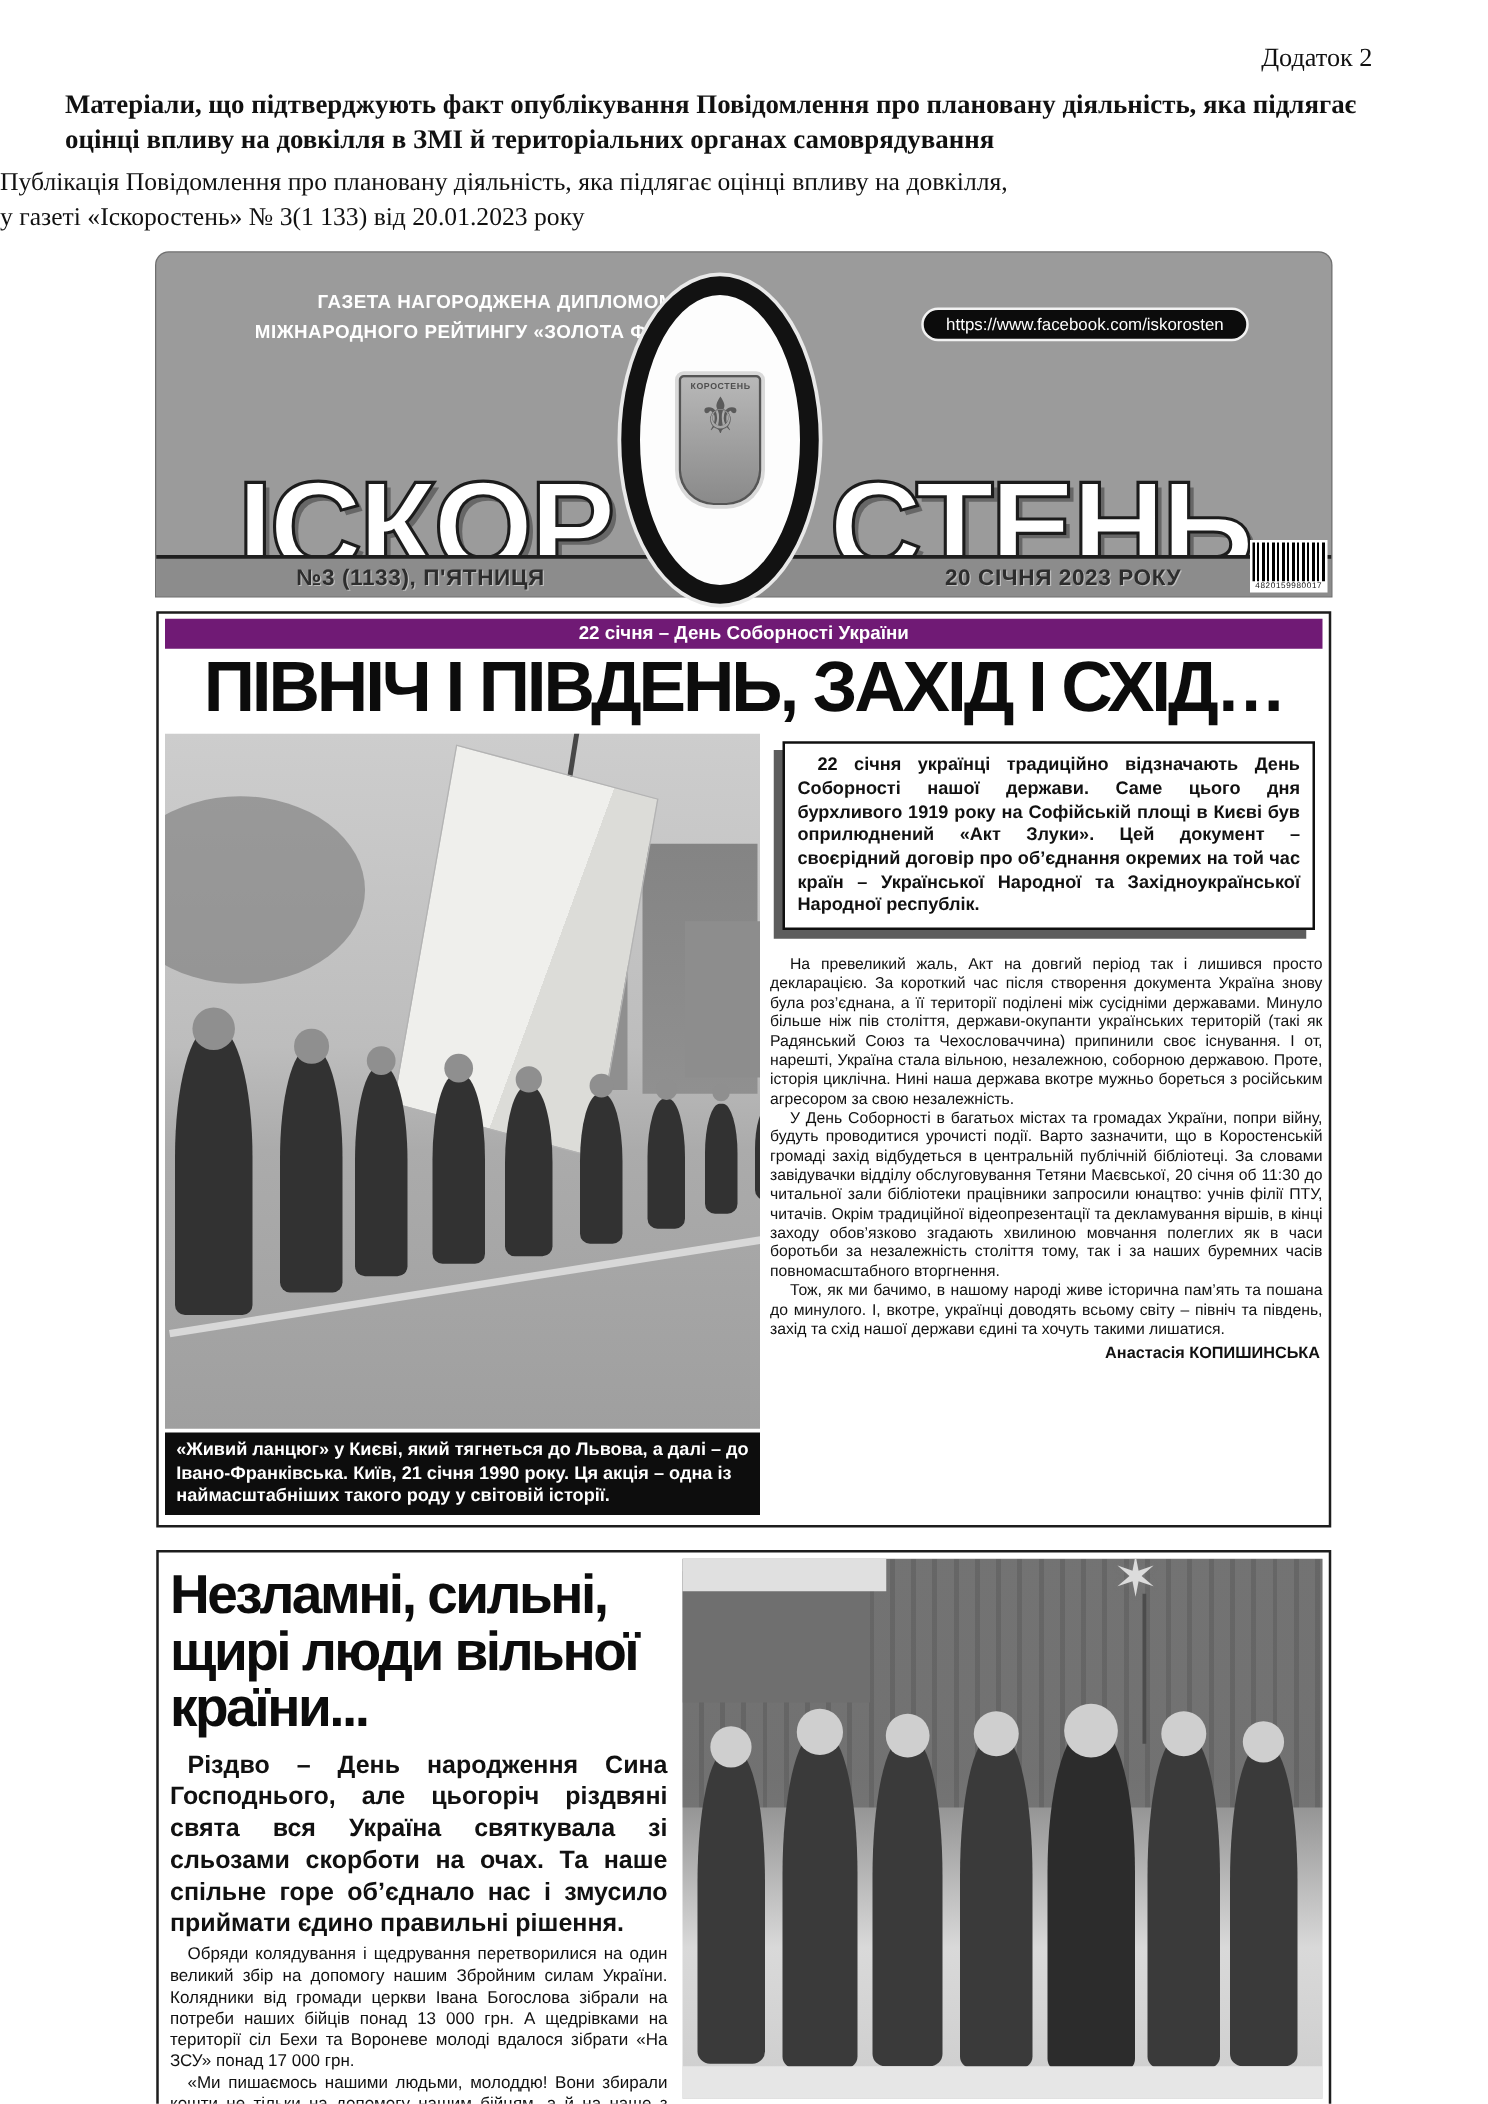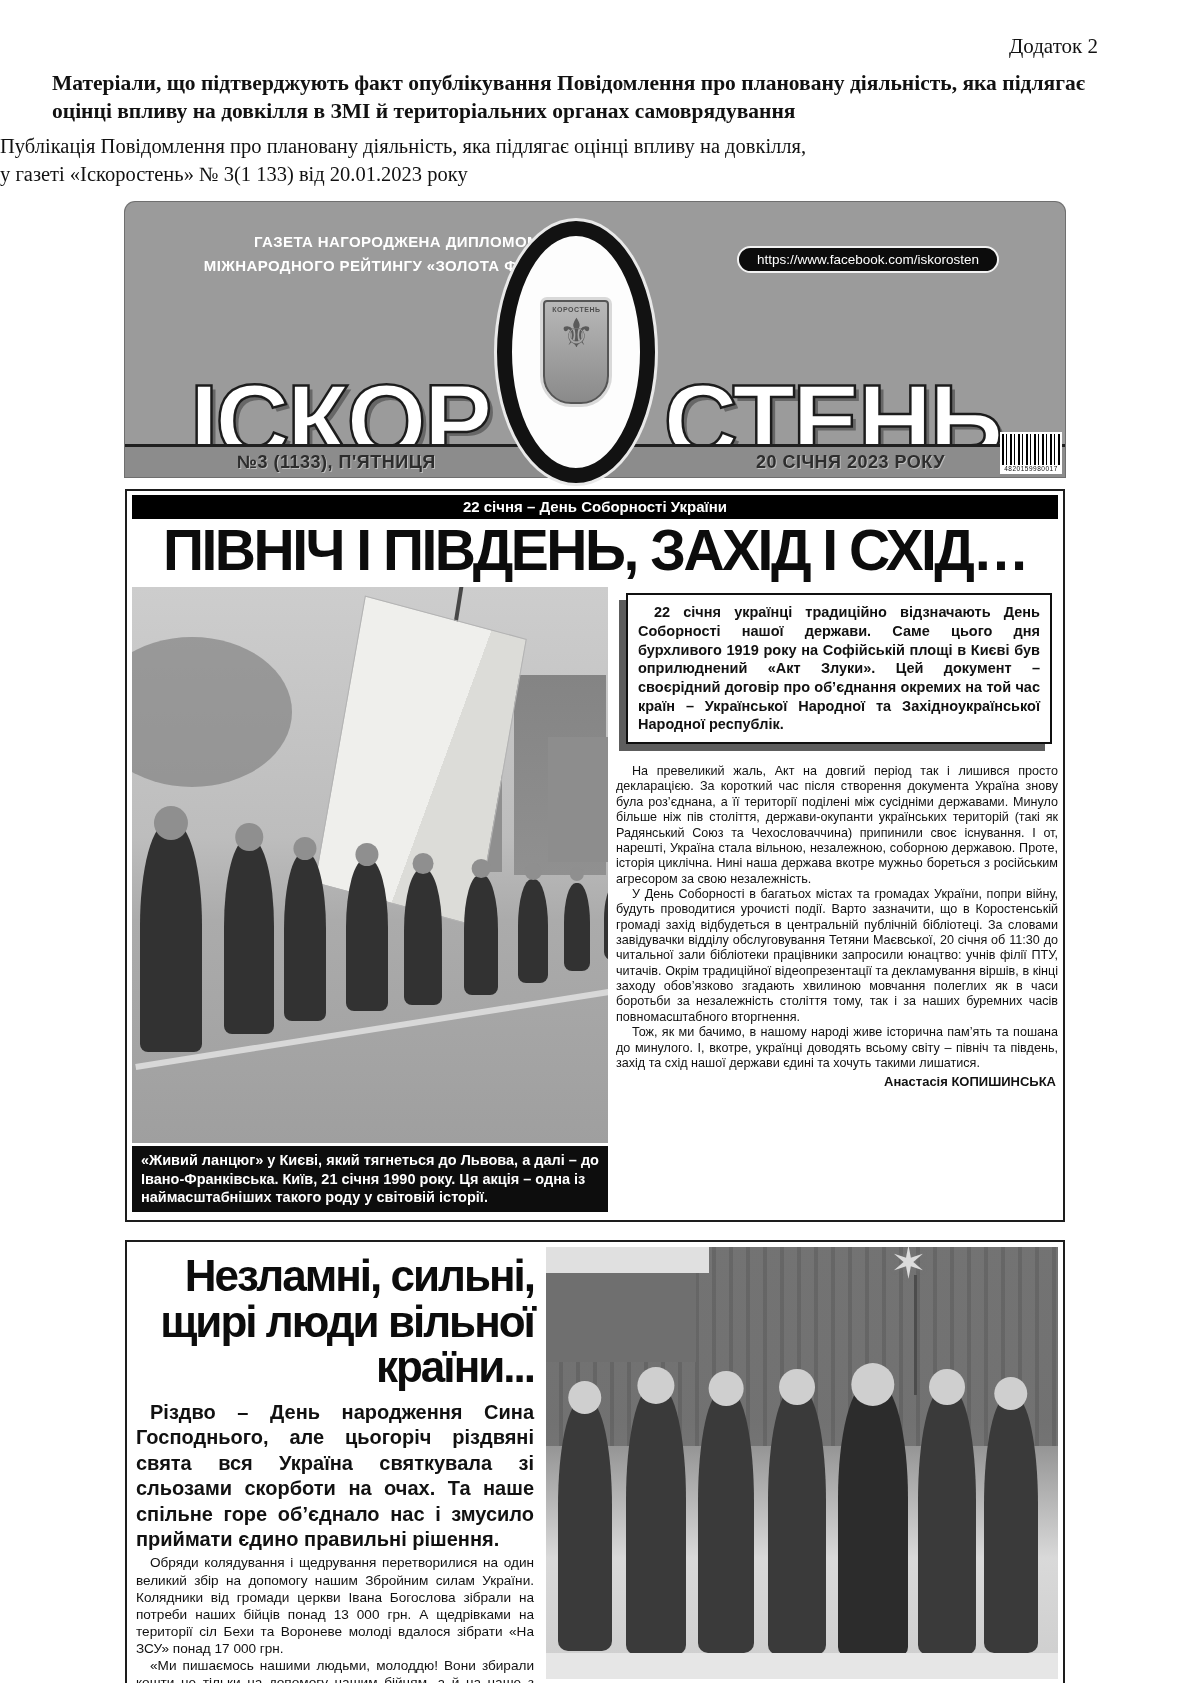--- a/index.html
+++ b/index.html
@@ -21,38 +21,38 @@
   .shield{width:62px;height:96px;background:linear-gradient(#b8b8b8,#8a8a8a);border:2px solid #555;border-radius:4px 4px 28px 28px;position:relative;display:flex;flex-direction:column;align-items:center;padding-top:4px;box-shadow:0 0 0 3px #d9d9d9;}
   .shield-town{font-size:7px;font-weight:bold;color:#4e4e4e;letter-spacing:.5px;}
   .shield-glyph{font-size:40px;line-height:1;color:#5a5a5a;}
   .mast-strip{position:absolute;left:0;right:0;bottom:0;height:33px;background:#8c8c8c;border-top:3px solid #1f1f1f;display:flex;align-items:center;justify-content:space-between;padding:0 120px 0 112px;box-sizing:border-box;font-weight:bold;font-size:18px;color:#2d2d2d;text-shadow:1px 1px 0 #bdbdbd;letter-spacing:.5px;z-index:2;}
   .barcode{position:absolute;right:3px;bottom:3px;width:62px;height:42px;background:#fff;z-index:4;display:flex;flex-direction:column;padding:2px;box-sizing:border-box;}
   .barcode-bars{flex:1;background:repeating-linear-gradient(90deg,#000 0 2px,#fff 2px 4px,#000 4px 5px,#fff 5px 8px);}
   .barcode-num{font-size:6.5px;text-align:center;letter-spacing:.5px;}
 
   
   .article1{border:2px solid #1d1d1d;margin-top:12px;padding:4px 5px 8px;}
-  .kicker{background:#000000;color:#fff;text-align:center;font-weight:bold;font-size:15px;padding:3px 0 4px;}
+  .kicker{background:#701a75;color:#fff;text-align:center;font-weight:bold;font-size:15px;padding:3px 0 4px;}
   .headline1{margin:2px 0 6px;text-align:center;font-weight:bold;font-size:57px;letter-spacing:-2.5px;line-height:1.05;color:#0c0c0c;white-space:nowrap;}
   .a1-body{display:flex;gap:8px;}
   .a1-left{width:476px;flex:none;}
   .photo1{position:relative;height:556px;overflow:hidden;background:linear-gradient(#cdcdcd 0%,#bdbdbd 45%,#ababab 60%,#9f9f9f 100%);}
   .ph-abs{position:absolute;}
   .fig{position:absolute;background:#323232;border-radius:45% 45% 8px 8px;}
   .fig::before{content:"";position:absolute;top:-16px;left:50%;transform:translateX(-50%);width:55%;padding-top:55%;border-radius:50%;background:#8f8f8f;}
   .caption{margin-top:3px;background:#0d0d0d;color:#fff;font-weight:bold;font-size:14.5px;line-height:1.28;padding:5px 9px;text-align:left;}
   .a1-right{flex:1;display:flex;flex-direction:column;}
   .leadbox{border:2.5px solid #101010;box-shadow:-7px 7px 0 #5d5d5d;margin:6px 6px 20px 10px;padding:8px 10px;font-weight:bold;font-size:14.5px;line-height:1.29;text-align:justify;text-indent:16px;}
   .a1-right p{margin:0;font-size:12.6px;line-height:1.22;text-align:justify;text-indent:16px;}
   .author1{font-weight:bold;font-size:13px;text-align:right;margin-top:3px;padding-right:2px;}
 
   
   .article2{border:2px solid #1d1d1d;margin-top:18px;height:432px;display:flex;gap:10px;padding:5px;box-sizing:content-box;}
   .a2-left{width:398px;flex:none;display:flex;flex-direction:column;padding:2px 2px 4px 4px;}
-  .headline2{margin:4px 0 10px;text-align:right;font-weight:bold;font-size:44px;line-height:1.04;letter-spacing:-2px;white-space:pre-line;color:#0c0c0c;}
+  .headline2{margin:4px 0 10px;text-align:left;font-weight:bold;font-size:44px;line-height:1.04;letter-spacing:-2px;white-space:pre-line;color:#0c0c0c;}
   .a2-lead{margin:0 0 2px;font-weight:bold;font-size:20px;line-height:1.27;text-align:justify;text-indent:14px;}
   .a2-p{margin:0;font-size:13.6px;line-height:1.26;text-align:justify;text-indent:14px;}
   .photo2{flex:1;position:relative;overflow:hidden;background:linear-gradient(#8f8f8f 0%,#858585 40%,#d9d9d9 72%,#cdcdcd 100%);}
   .fence{position:absolute;left:0;right:0;top:0;height:46%;background:repeating-linear-gradient(90deg,#6e6e6e 0 13px,#5f5f5f 13px 17px);opacity:.85;}
   .fig2{position:absolute;background:#3a3a3a;border-radius:42% 42% 10px 10px;}
   .fig2::before{content:"";position:absolute;top:-20px;left:50%;transform:translateX(-50%);width:62%;padding-top:62%;border-radius:50%;background:#cfcfcf;}
   .star{position:absolute;color:#dcdcdc;font-size:44px;line-height:1;text-shadow:0 0 4px #777;}
   .star-pole{position:absolute;width:3px;background:#4c4c4c;}
 </style>
 </head>

